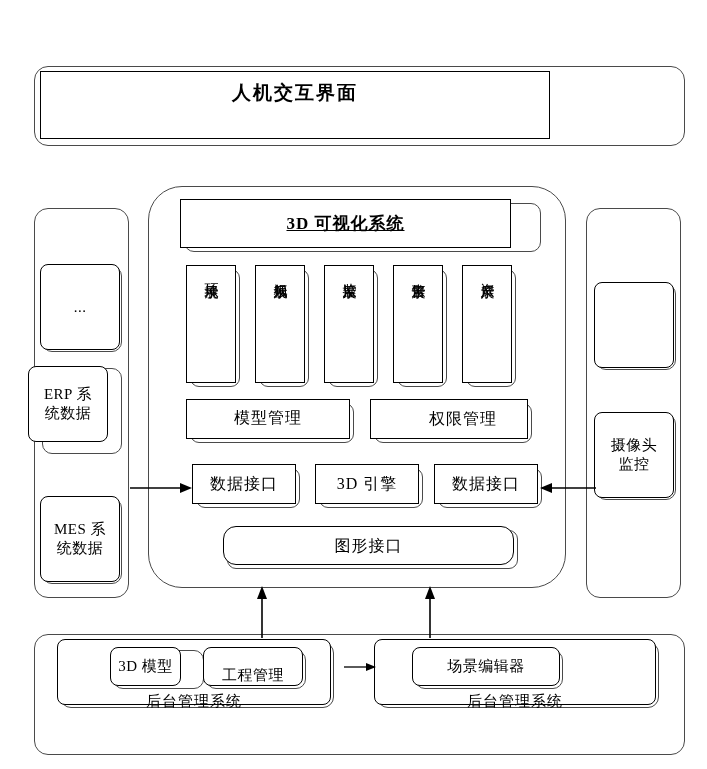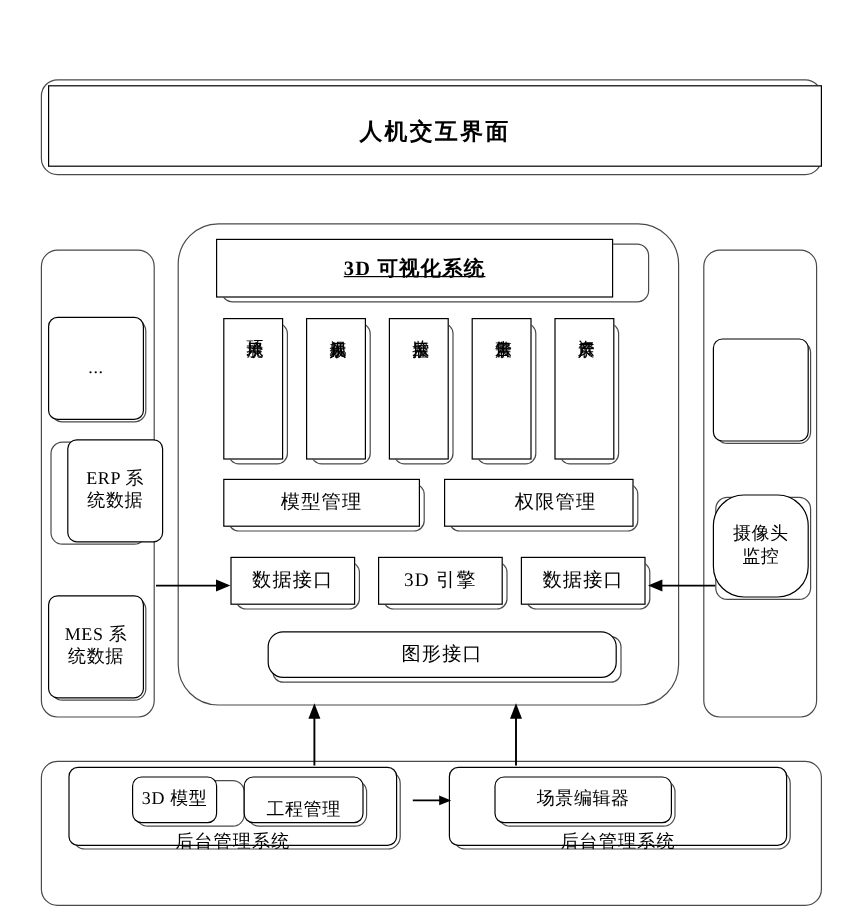--- a/index.html
+++ b/index.html
@@ -79,56 +79,56 @@
   .arrow {
     position: absolute;
   }
   .arrow svg { display: block; overflow: visible; }
 </style>
 </head>
 <body>
 
 <div class="node">
   <div class="shell" style="left:34px; top:66px; width:651px; height:80px; border-radius:14px;"></div>
-  <div class="panel" style="left:40px; top:71px; width:645px; height:68px; align-items:flex-start; padding-top:27px;">
+  <div class="panel" style="left:40px; top:71px; width:510px; height:68px; align-items:flex-start; padding-top:9px;">
     <span class="label big">人机交互界面</span>
   </div>
 </div>
 
 <div class="node">
   <div class="shell" style="left:34px; top:208px; width:95px; height:390px; border-radius:14px;"></div>
 
   <div class="shell" style="left:42px; top:266px; width:80px; height:86px; border-radius:10px;"></div>
   <div class="panel rounded" style="left:40px; top:264px; width:80px; height:86px;">
     <span class="label">...</span>
   </div>
 
   <div class="shell" style="left:42px; top:368px; width:80px; height:86px; border-radius:10px;"></div>
-  <div class="panel rounded" style="left:56px; top:366px; width:80px; height:86px;">
+  <div class="panel rounded" style="left:28px; top:366px; width:80px; height:76px;">
     <span class="label">ERP 系
 统数据</span>
   </div>
 
   <div class="shell" style="left:42px; top:498px; width:80px; height:86px; border-radius:10px;"></div>
   <div class="panel rounded" style="left:40px; top:496px; width:80px; height:86px;">
     <span class="label">MES 系
 统数据</span>
   </div>
 </div>
 
 <div class="node">
   <div class="shell" style="left:586px; top:208px; width:95px; height:390px; border-radius:14px;"></div>
 
   <div class="shell" style="left:596px; top:284px; width:80px; height:86px; border-radius:10px;"></div>
   <div class="panel rounded" style="left:594px; top:282px; width:80px; height:86px;">
     <span class="label"></span>
   </div>
 
   <div class="shell" style="left:596px; top:414px; width:80px; height:86px; border-radius:10px;"></div>
-  <div class="panel rounded" style="left:594px; top:412px; width:80px; height:86px;border-radius:26px;">
+  <div class="panel rounded" style="left:594px; top:412px; width:80px; height:86px;">
     <span class="label">摄像头
 监控</span>
   </div>
 </div>
 
 <div class="node">
   <div class="shell" style="left:148px; top:186px; width:418px; height:402px; border-radius:34px;"></div>
 
   <div class="shell" style="left:184px; top:203px; width:357px; height:49px; border-radius:10px;"></div>
   <div class="panel" style="left:180px; top:199px; width:331px; height:49px;text-decoration:underline;">

